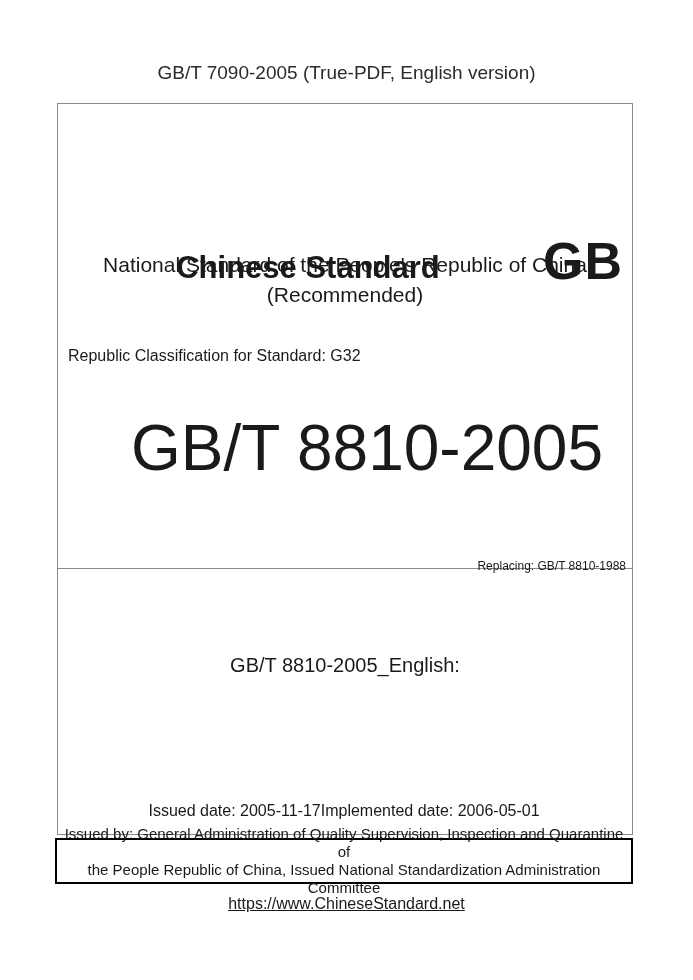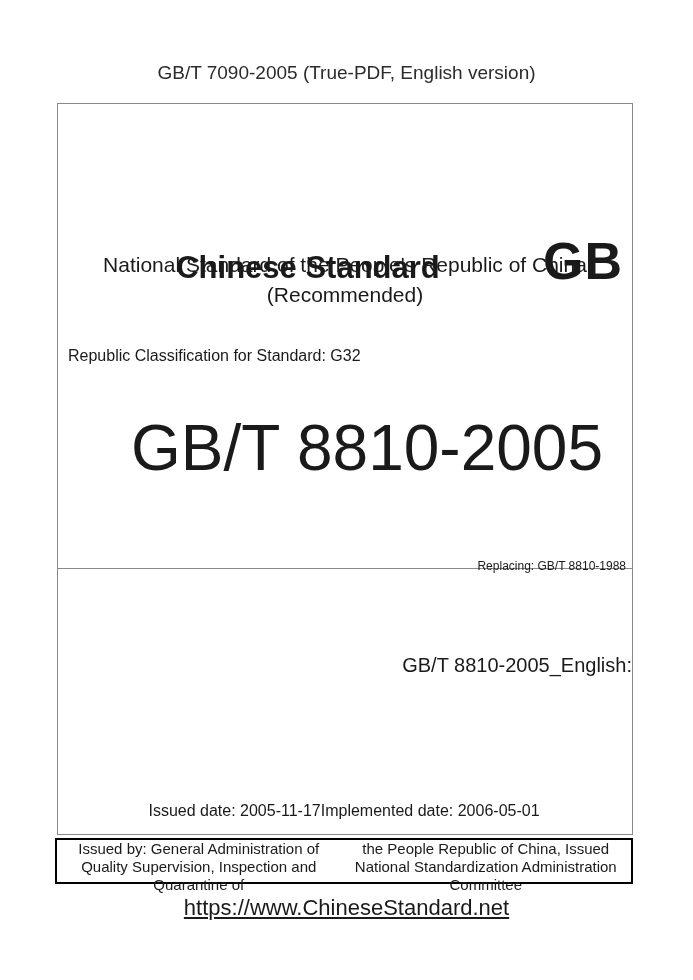--- a/index.html
+++ b/index.html
@@ -43,41 +43,41 @@
     font-size:64px; font-weight:normal; line-height:1;
   }
   .replacing-line {
     position:absolute; top:423px; right:6px;
     font-size:12px;
     margin-top:32px;
   }
   .cover-bottom { position:relative; width:100%; height:264px; }
   .english-title-block {
     position:absolute; top:84px; left:0; width:100%;
-    text-align:right; font-size:20px; line-height:25px;
+    text-align:center; font-size:20px; line-height:25px;
   }
   .dates-row {
     position:absolute; top:233px; left:0; width:100%;
     padding:0 20px 0 18px; box-sizing:border-box;
     display:flex; justify-content:center;
     font-size:16px;
   }
   .issuer-box {
     position:absolute; left:55px; top:838px;
     width:574px; height:42px;
     border:2px solid #000000;
-    display:flex; flex-direction:row; justify-content:center;
+    display:flex; flex-direction:column; justify-content:center;
     text-align:center; font-size:15px; line-height:18px;
   }
   .footer-link-wrap {
     position:absolute; top:895px; left:0; width:100%;
     text-align:center;
   }
   .footer-link {
-    font-size:22px; color:#1a1a1a;
+    font-size:16px; color:#1a1a1a;
     text-decoration:underline;
     cursor:pointer;
   }
 </style>
 </head>
 <body>
 
 <div class="page">
 
   <div class="header-title">GB/T 7090-2005 (True-PDF, English version)</div>

